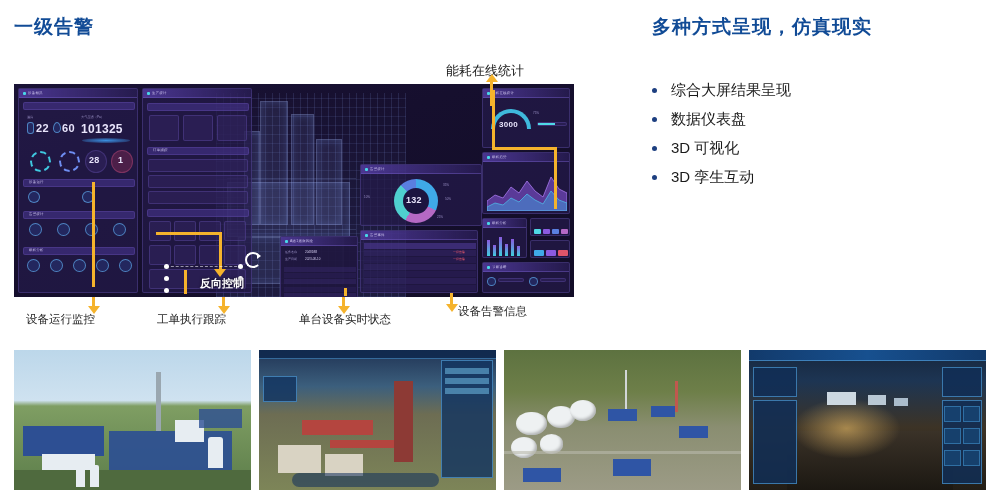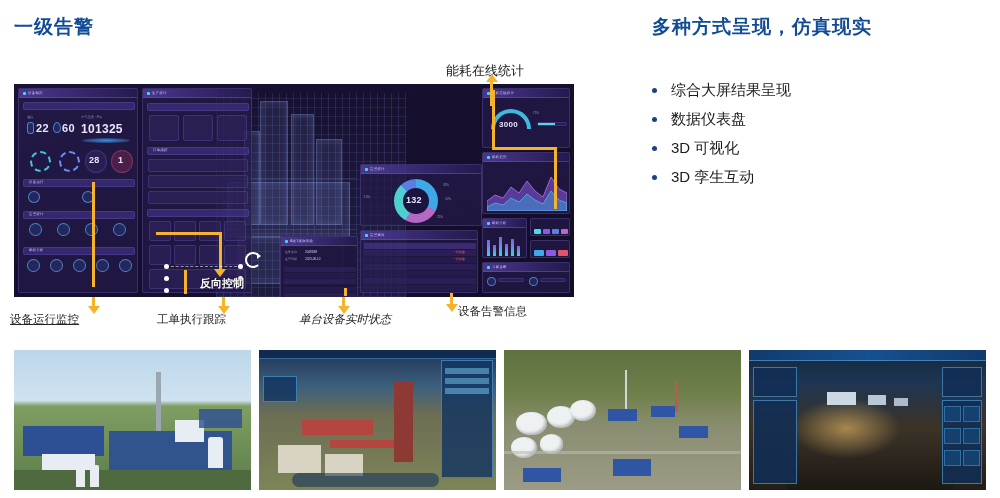--- a/index.html
+++ b/index.html
@@ -408,29 +408,29 @@
   <div class="refresh-ic"></div>
   <div class="revctl">反向控制</div>
 </div>
 
 <div class="callout-top">能耗在线统计</div>
 <div class="arrow-line" style="left:490px;top:80px;width:3px;height:26px;"></div>
 <div class="arrow-head arrow-up" style="left:485.5px;top:74px;"></div>
 
 <div class="arrow-line" style="left:92px;top:297px;width:3px;height:12px;"></div>
 <div class="arrow-head arrow-down" style="left:87.5px;top:306px;"></div>
-<div class="anno-label" style="left:10px;top:312px;text-decoration:underline;">设备运行监控</div>
+<div class="anno-label" style="left:26px;top:312px;">设备运行监控</div>
 
 <div class="arrow-line" style="left:222px;top:297px;width:3px;height:12px;"></div>
 <div class="arrow-head arrow-down" style="left:217.5px;top:306px;"></div>
 <div class="anno-label" style="left:157px;top:312px;">工单执行跟踪</div>
 
 <div class="arrow-line" style="left:342px;top:297px;width:3px;height:12px;"></div>
 <div class="arrow-head arrow-down" style="left:337.5px;top:306px;"></div>
-<div class="anno-label" style="left:299px;top:312px;font-style:italic;">单台设备实时状态</div>
+<div class="anno-label" style="left:299px;top:312px;">单台设备实时状态</div>
 
 <div class="arrow-line" style="left:450px;top:293px;width:3px;height:14px;"></div>
 <div class="arrow-head arrow-down" style="left:445.5px;top:304px;"></div>
 <div class="anno-label" style="left:458px;top:304px;">设备告警信息</div>
 
 <div class="photos">
 
   <div class="photo p1">
     <div class="chim"></div>
     <div class="blk1" style="left:4%;top:54%;width:34%;height:22%;"></div>

